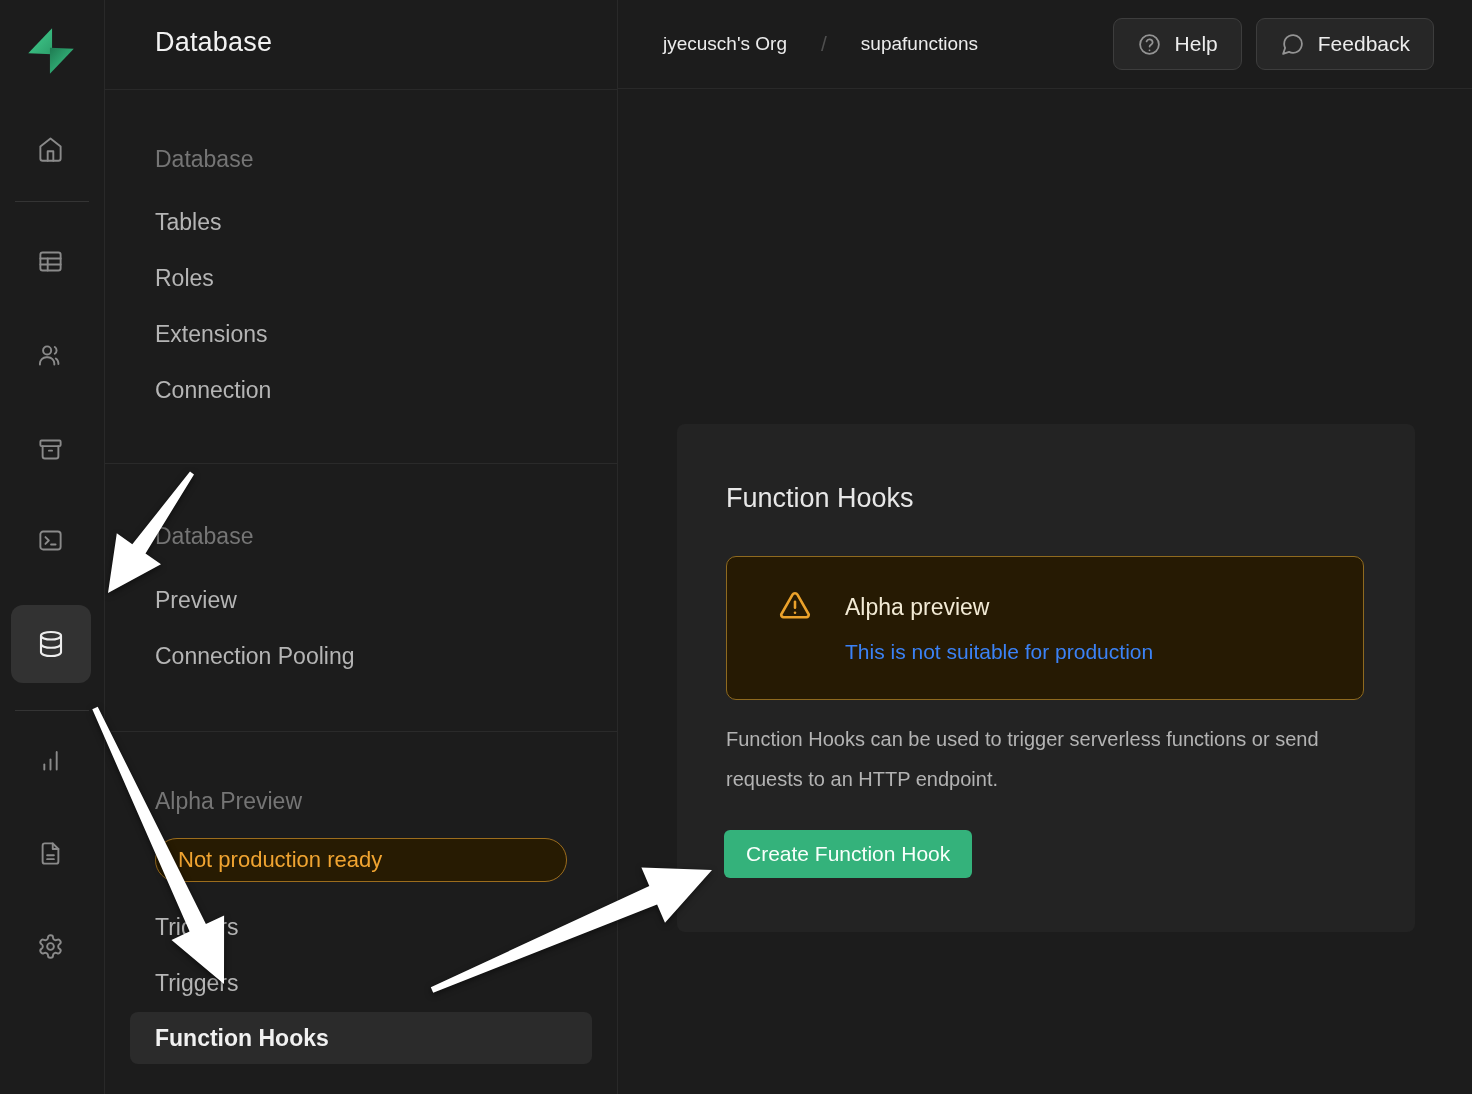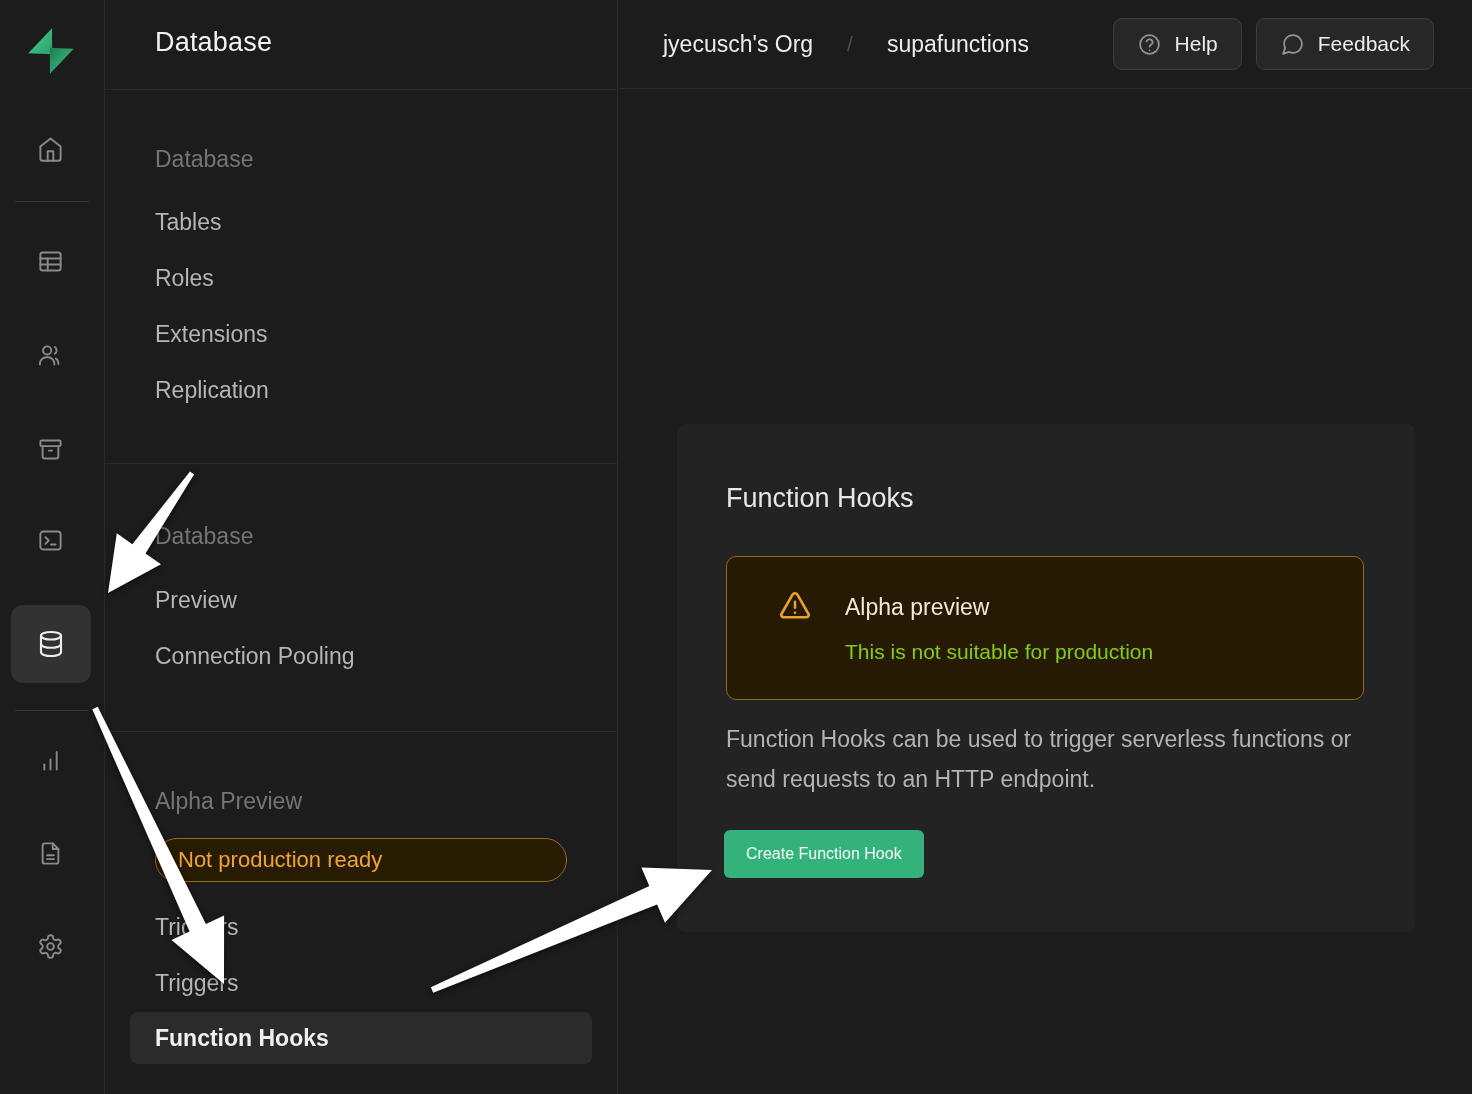--- a/index.html
+++ b/index.html
@@ -33,40 +33,40 @@
                  border:1px solid #9c6d1d; background:#271b02; border-radius:22px;
                  color:#f0a431; font-size:22px; font-weight:400;
                  display:flex; align-items:center; padding-left:22px; }
   .nav-selected { position:absolute; left:25px; top:1012px; width:462px; height:52px; box-sizing:border-box;
                   background:#2b2b2b; border-radius:8px; display:flex; align-items:center; padding-left:25px;
                   color:#f1f1f1; font-size:23px; font-weight:700; cursor:pointer; }
 
   
   .header { position:absolute; left:618px; top:0; right:0; height:89px; border-bottom:1px solid #292929;
             display:flex; align-items:center; background:#1c1c1c; box-sizing:border-box; padding:0 38px 0 45px; }
-  .crumb { font-size:23px; color:#ececec; cursor:pointer; }
+  .crumb { font-size:19px; color:#ececec; cursor:pointer; }
   .crumb-sep { font-size:21px; color:#4f4f4f; margin:0 34px; }
   .hdr-actions { margin-left:auto; display:flex; gap:14px; }
   .hdr-btn { height:50px; border-radius:9px; background:#272727; border:1px solid #3d3d3d;
              display:flex; align-items:center; gap:13px; padding:0 23px; color:#ececec; font-size:21px; cursor:pointer; }
   .hdr-btn svg { width:25px; height:25px; stroke:#949494; fill:none; stroke-width:1.7; stroke-linecap:round; stroke-linejoin:round; }
 
   
   .card { position:absolute; left:677px; top:424px; width:738px; height:508px;
           background:#232323; border-radius:8px; }
   .card-title { position:absolute; left:49px; top:59px; font-size:27px; color:#e7e7e7; }
   .alert { position:absolute; left:49px; top:132px; width:638px; height:144px; box-sizing:border-box;
            border:1px solid #8f6a1f; background:#261a03; border-radius:10px; }
   .alert-icon { position:absolute; left:51px; top:32px; width:34px; height:34px; }
   .alert-icon svg { width:34px; height:34px; stroke:#eba22b; fill:none; stroke-width:1.8; stroke-linecap:round; stroke-linejoin:round; }
   .alert-title { position:absolute; left:118px; top:37px; font-size:23px; color:#f2ead5; }
-  .alert-desc  { position:absolute; left:118px; top:83px; font-size:21px; color:#84cc16; }
-  .card-desc { position:absolute; left:49px; top:295px; width:632px; font-size:23px; line-height:40px; color:#b3b3b3; }
+  .alert-desc  { position:absolute; left:118px; top:83px; font-size:21px; color:#3b82f6; }
+  .card-desc { position:absolute; left:49px; top:295px; width:632px; font-size:20px; line-height:40px; color:#b3b3b3; }
   .cta { position:absolute; left:47px; top:406px; height:48px; padding:0 22px; border:none;
-         background:#34b27b; border-radius:6px; color:#f8fffb; font-size:16px;
+         background:#34b27b; border-radius:6px; color:#f8fffb; font-size:21px;
          display:flex; align-items:center; cursor:pointer; font-family:inherit; }
 
   
   .arrows { position:absolute; left:0; top:0; width:1472px; height:1094px; pointer-events:none; z-index:50; }
   .arrows polygon { fill:#ffffff; filter:drop-shadow(0 2px 3px rgba(0,0,0,.5)); }
 </style>
 </head>
 <body>
 
 <div id="app">
@@ -169,21 +169,21 @@
 
   <nav class="sidebar">
     <div class="sidebar-header">
       <div class="sidebar-title">Database</div>
     </div>
 
     <div class="nav-label" style="top:146px">Database</div>
     <div class="nav-item" style="top:209px">Tables</div>
     <div class="nav-item" style="top:265px">Roles</div>
     <div class="nav-item" style="top:321px">Extensions</div>
-    <div class="nav-item" style="top:377px">Replication</div>
+    <div class="nav-item" style="top:377px">Connection</div>
 
     <div class="sidebar-divider" style="top:463px"></div>
 
     <div class="nav-label" style="top:523px">Database</div>
     <div class="nav-item" style="top:587px">Preview</div>
     <div class="nav-item" style="top:643px">Connection Pooling</div>
 
     <div class="sidebar-divider" style="top:731px"></div>
 
     <div class="nav-label" style="top:788px">Alpha Preview</div>

